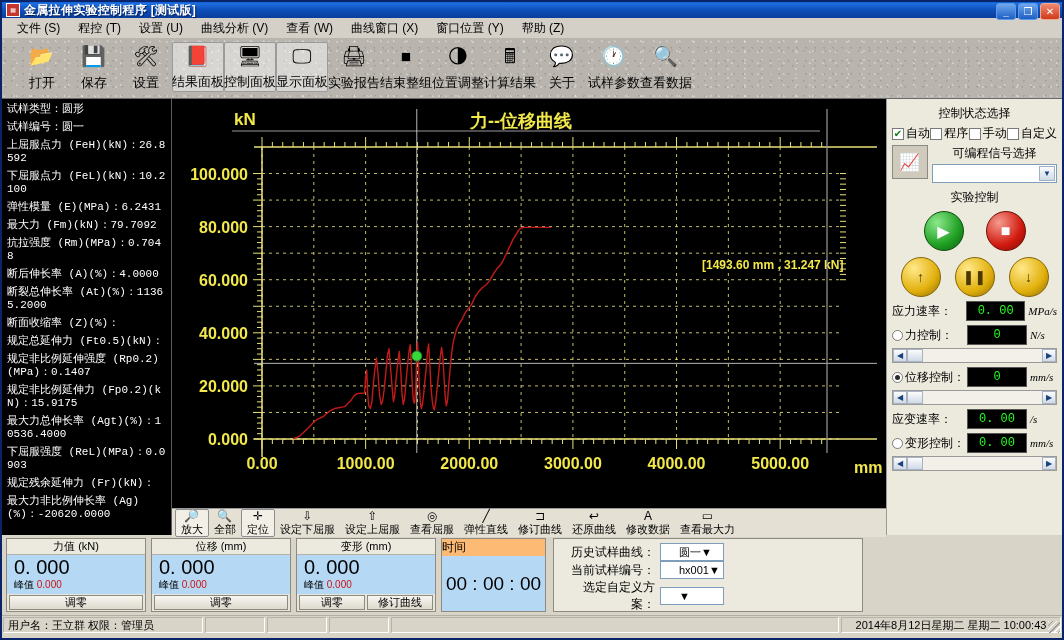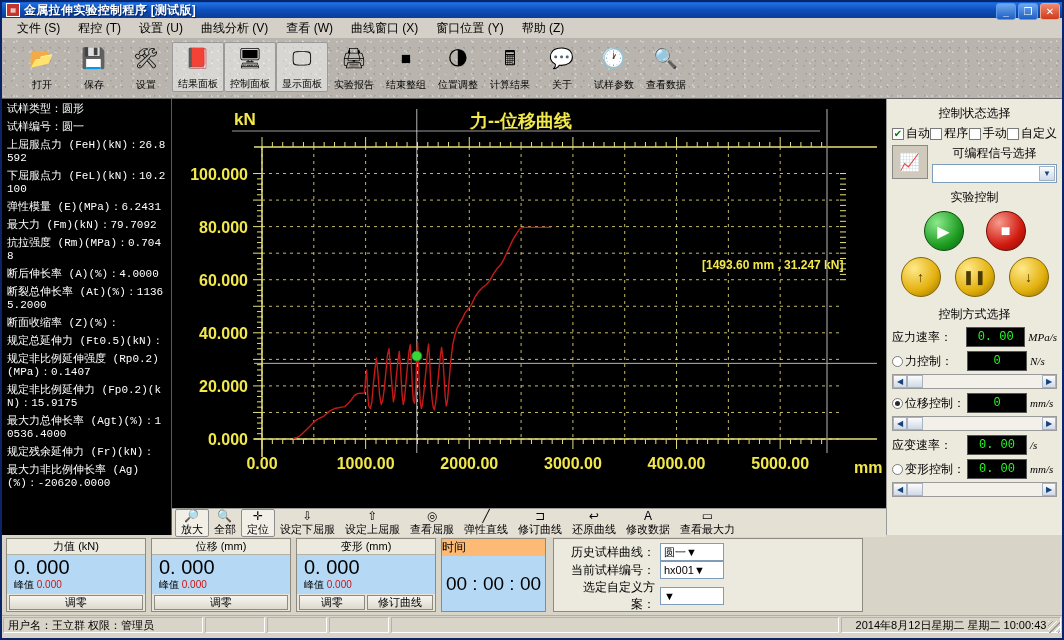--- a/index.html
+++ b/index.html
@@ -34,21 +34,21 @@
     background-image:radial-gradient(circle at 12% 22%,rgba(255,255,255,.35) 0 1px,transparent 1px),
                      radial-gradient(circle at 38% 68%,rgba(0,0,0,.12) 0 1px,transparent 1px),
                      radial-gradient(circle at 71% 31%,rgba(255,255,255,.28) 0 1px,transparent 1px),
                      radial-gradient(circle at 88% 79%,rgba(0,0,0,.1) 0 1px,transparent 1px);
     background-size:13px 11px,9px 13px,17px 9px,11px 15px;
     display:flex;align-items:flex-start;padding:3px 0 0 14px;border-bottom:1px solid #6a6a6a;}
   .tbtn{width:52px;height:50px;display:flex;flex-direction:column;align-items:center;
         justify-content:flex-start;box-sizing:border-box;padding-top:3px;}
   .tbtn.sunk{border:1px solid #9a9a9a;background:rgba(255,255,255,.45);border-radius:2px;}
   .tbtn .gl{height:28px;display:flex;align-items:center;justify-content:center;font-size:20px;line-height:1;}
-  .tbtn .lb{font-size:10px;color:#000;white-space:nowrap;margin-top:7px;}
+  .tbtn .lb{font-size:13px;color:#000;white-space:nowrap;margin-top:7px;}
 
   
   .body{position:relative;height:436px;display:flex;background:#d8d4c8;}
 
   
   .leftpanel{width:175px;background:#000;border-right:1px solid #5a5a5a;
              padding:4px 4px 0 5px;box-sizing:border-box;overflow:hidden;position:relative;}
   .res-line{color:#fff;font-family:"Liberation Mono","DejaVu Sans Mono",monospace;
             font-size:11px;line-height:13px;margin-bottom:5px;white-space:pre-wrap;word-break:break-all;}
 
@@ -116,21 +116,21 @@
         font-size:11px;display:flex;align-items:center;justify-content:center;box-sizing:border-box;}
   .timebox{width:105px;height:74px;border:1px solid #8e8a80;background:#fdba74;margin-right:7px;
            box-sizing:border-box;display:flex;flex-direction:column;}
   .timebox .tv{flex:1;background:#b5d9f5;display:flex;align-items:center;justify-content:center;
                font-size:19px;font-family:"Liberation Sans",sans-serif;}
   .selgroup{width:310px;height:74px;border:1px solid #8e8a80;background:#eceadf;box-sizing:border-box;
             padding:4px 6px;display:flex;flex-direction:column;justify-content:space-around;}
   .selrow{display:flex;align-items:center;font-size:12px;}
   .selrow .sl{width:95px;text-align:right;padding-right:5px;}
   .selcombo{width:64px;height:18px;border:1px solid #7f9db9;background:#fff;position:relative;
-            box-sizing:border-box;font-size:11px;padding-left:3px;display:flex;align-items:center;}
+            box-sizing:border-box;font-size:11px;padding-left:18px;display:flex;align-items:center;}
 
   
   .statusbar{height:18px;background:#d8d4c8;border-top:1px solid #b2aea4;display:flex;align-items:center;
              font-size:11px;position:relative;}
   .sb-cell{height:16px;border:1px solid #b6b2a8;border-right-color:#fff;border-bottom-color:#fff;
            box-sizing:border-box;margin:0 1px;display:flex;align-items:center;padding:0 4px;}
   .grip{position:absolute;right:2px;bottom:1px;width:12px;height:12px;
         background:repeating-linear-gradient(135deg,#fff 0 1px,transparent 1px 3px,#9a9a9a 3px 4px,transparent 4px 6px);}
 </style>
 </head>
@@ -224,20 +224,21 @@
         <div class="res-line">弹性模量 (E)(MPa)：6.2431</div>
         <div class="res-line">最大力 (Fm)(kN)：79.7092</div>
         <div class="res-line">抗拉强度 (Rm)(MPa)：0.7048</div>
         <div class="res-line">断后伸长率 (A)(%)：4.0000</div>
         <div class="res-line">断裂总伸长率 (At)(%)：11365.2000</div>
         <div class="res-line">断面收缩率 (Z)(%)：</div>
         <div class="res-line">规定总延伸力 (Ft0.5)(kN)：</div>
         <div class="res-line">规定非比例延伸强度 (Rp0.2)(MPa)：0.1407</div>
         <div class="res-line">规定非比例延伸力 (Fp0.2)(kN)：15.9175</div>
         <div class="res-line">最大力总伸长率 (Agt)(%)：10536.4000</div>
+        <div class="res-line">下屈服强度 (ReL)(MPa)：0.0903</div>
         <div class="res-line">规定残余延伸力 (Fr)(kN)：</div>
         <div class="res-line">最大力非比例伸长率 (Ag)(%)：-20620.0000</div>
       </div>
 
     <div style="flex:1;display:flex;flex-direction:column;">
       <div class="chartwrap">
         <svg id="chartsvg" width="714" height="406" viewBox="0 0 714 406">
             <rect x="0" y="0" width="714" height="406" fill="#000"></rect>
             <text x="62" y="26" fill="#f2e84a" font-family="&quot;Liberation Sans&quot;,sans-serif" font-size="17" font-weight="bold">kN</text>
             <line x1="60" y1="32" x2="648" y2="32" stroke="#9a9a9a" stroke-width="1"></line>
@@ -551,21 +552,20 @@
       <div class="rp-title" style="margin-top:6px;">实验控制</div>
       <div class="rbtns" id="rbtns1">
           <div class="rnd green">▶</div>
           <div class="rnd red">■</div>
         </div>
       <div class="rbtns2" id="rbtns2">
           <div class="rnd yellow" style="font-size: 14px; color: rgb(74, 58, 0);">↑</div>
           <div class="rnd yellow" style="font-size: 14px; color: rgb(74, 58, 0);">❚❚</div>
           <div class="rnd yellow" style="font-size: 14px; color: rgb(74, 58, 0);">↓</div>
         </div>
-      <div class="rp-title" style="margin-top:9px;">控制方式选择</div>
       <div id="methodrows">
           <div class="mrow">
             <span class="mlabel" style="width: 75px;">应力速率：</span>
             <span class="lcd" style="width: 60px;">0. 00</span>
             <span class="unit">MPa/s</span>
           </div>
           <div class="mrow">
             <span class="radio"></span>
             <span class="mlabel" style="width: 62px;">力控制：</span>
             <span class="lcd" style="width: 60px;">0</span>

